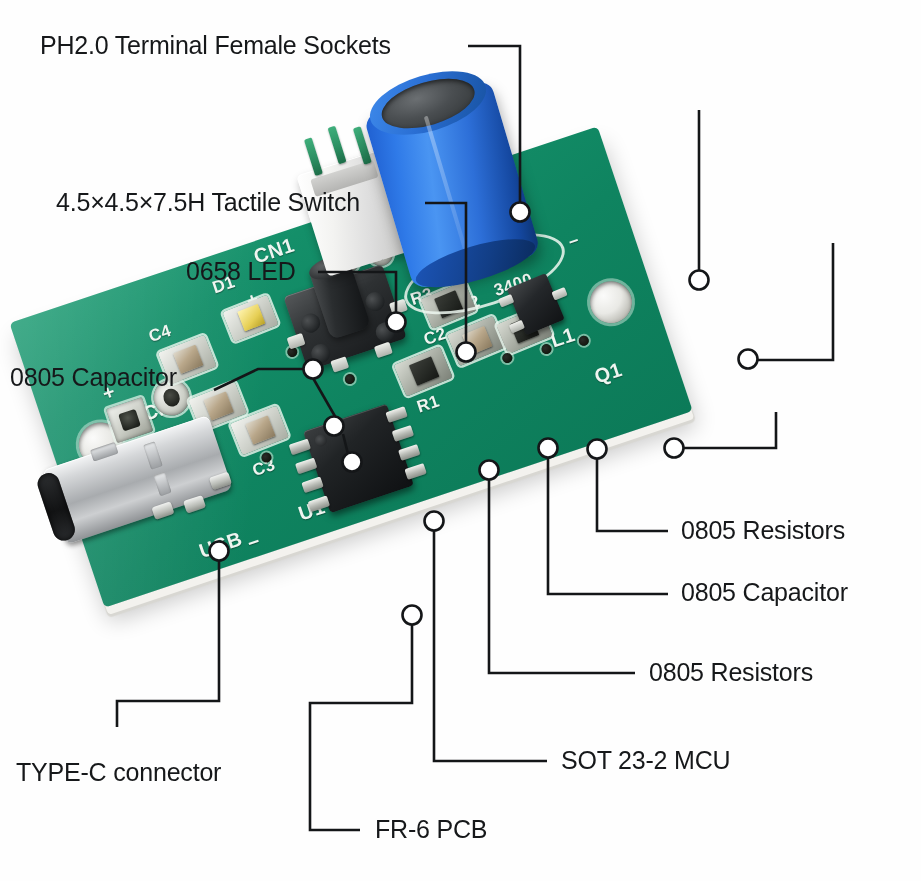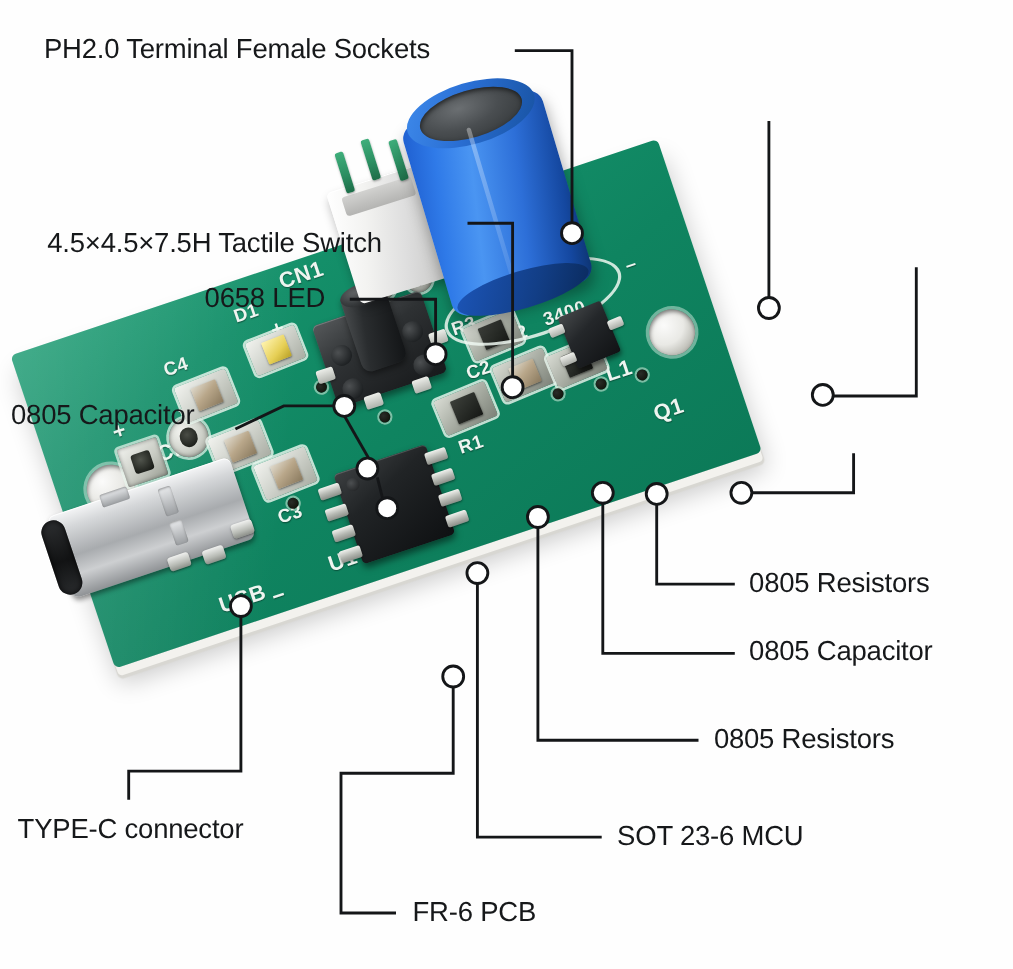--- a/index.html
+++ b/index.html
@@ -432,33 +432,33 @@
     <path class="leader" d="M 219 560 L 219 701 L 117 701 L 117 727"></path>
     <circle class="dot" cx="219" cy="551" r="9.5"></circle>
 
     <path class="leader" d="M 412 624 L 412 703 L 310 703 L 310 830 L 360 830"></path>
     <circle class="dot" cx="412" cy="615" r="9.5"></circle>
   </svg>
 
   <div class="label" style="left:40px;top:33px;">PH2.0 Terminal Female Sockets</div>
 
 
-  <div class="label" style="left:43px;top:190px;margin-top:19px;">4.5×4.5×7.5H Tactile Switch</div>
+  <div class="label" style="left:56px;top:190px;">4.5×4.5×7.5H Tactile Switch</div>
 
 
   <div class="label" style="left:186px;top:259px;">0658 LED</div>
 
   <div class="label" style="left:10px;top:365px;">0805 Capacitor</div>
 
 
   <div class="label" style="left:681px;top:518px;">0805 Resistors</div>
 
   <div class="label" style="left:681px;top:580px;">0805 Capacitor</div>
 
   <div class="label" style="left:649px;top:660px;">0805 Resistors</div>
 
-  <div class="label" style="left:561px;top:748px;">SOT 23-6 MCU</div>
-
-  <div class="label" style="left:16px;top:742px;">TYPE-C connector</div>
+  <div class="label" style="left:561px;top:748px;">SOT 23-2 MCU</div>
+
+  <div class="label" style="left:16px;top:760px;">TYPE-C connector</div>
 
   <div class="label" style="left:375px;top:817px;">FR-6 PCB</div>
 
 </div>
 
 </body></html>

